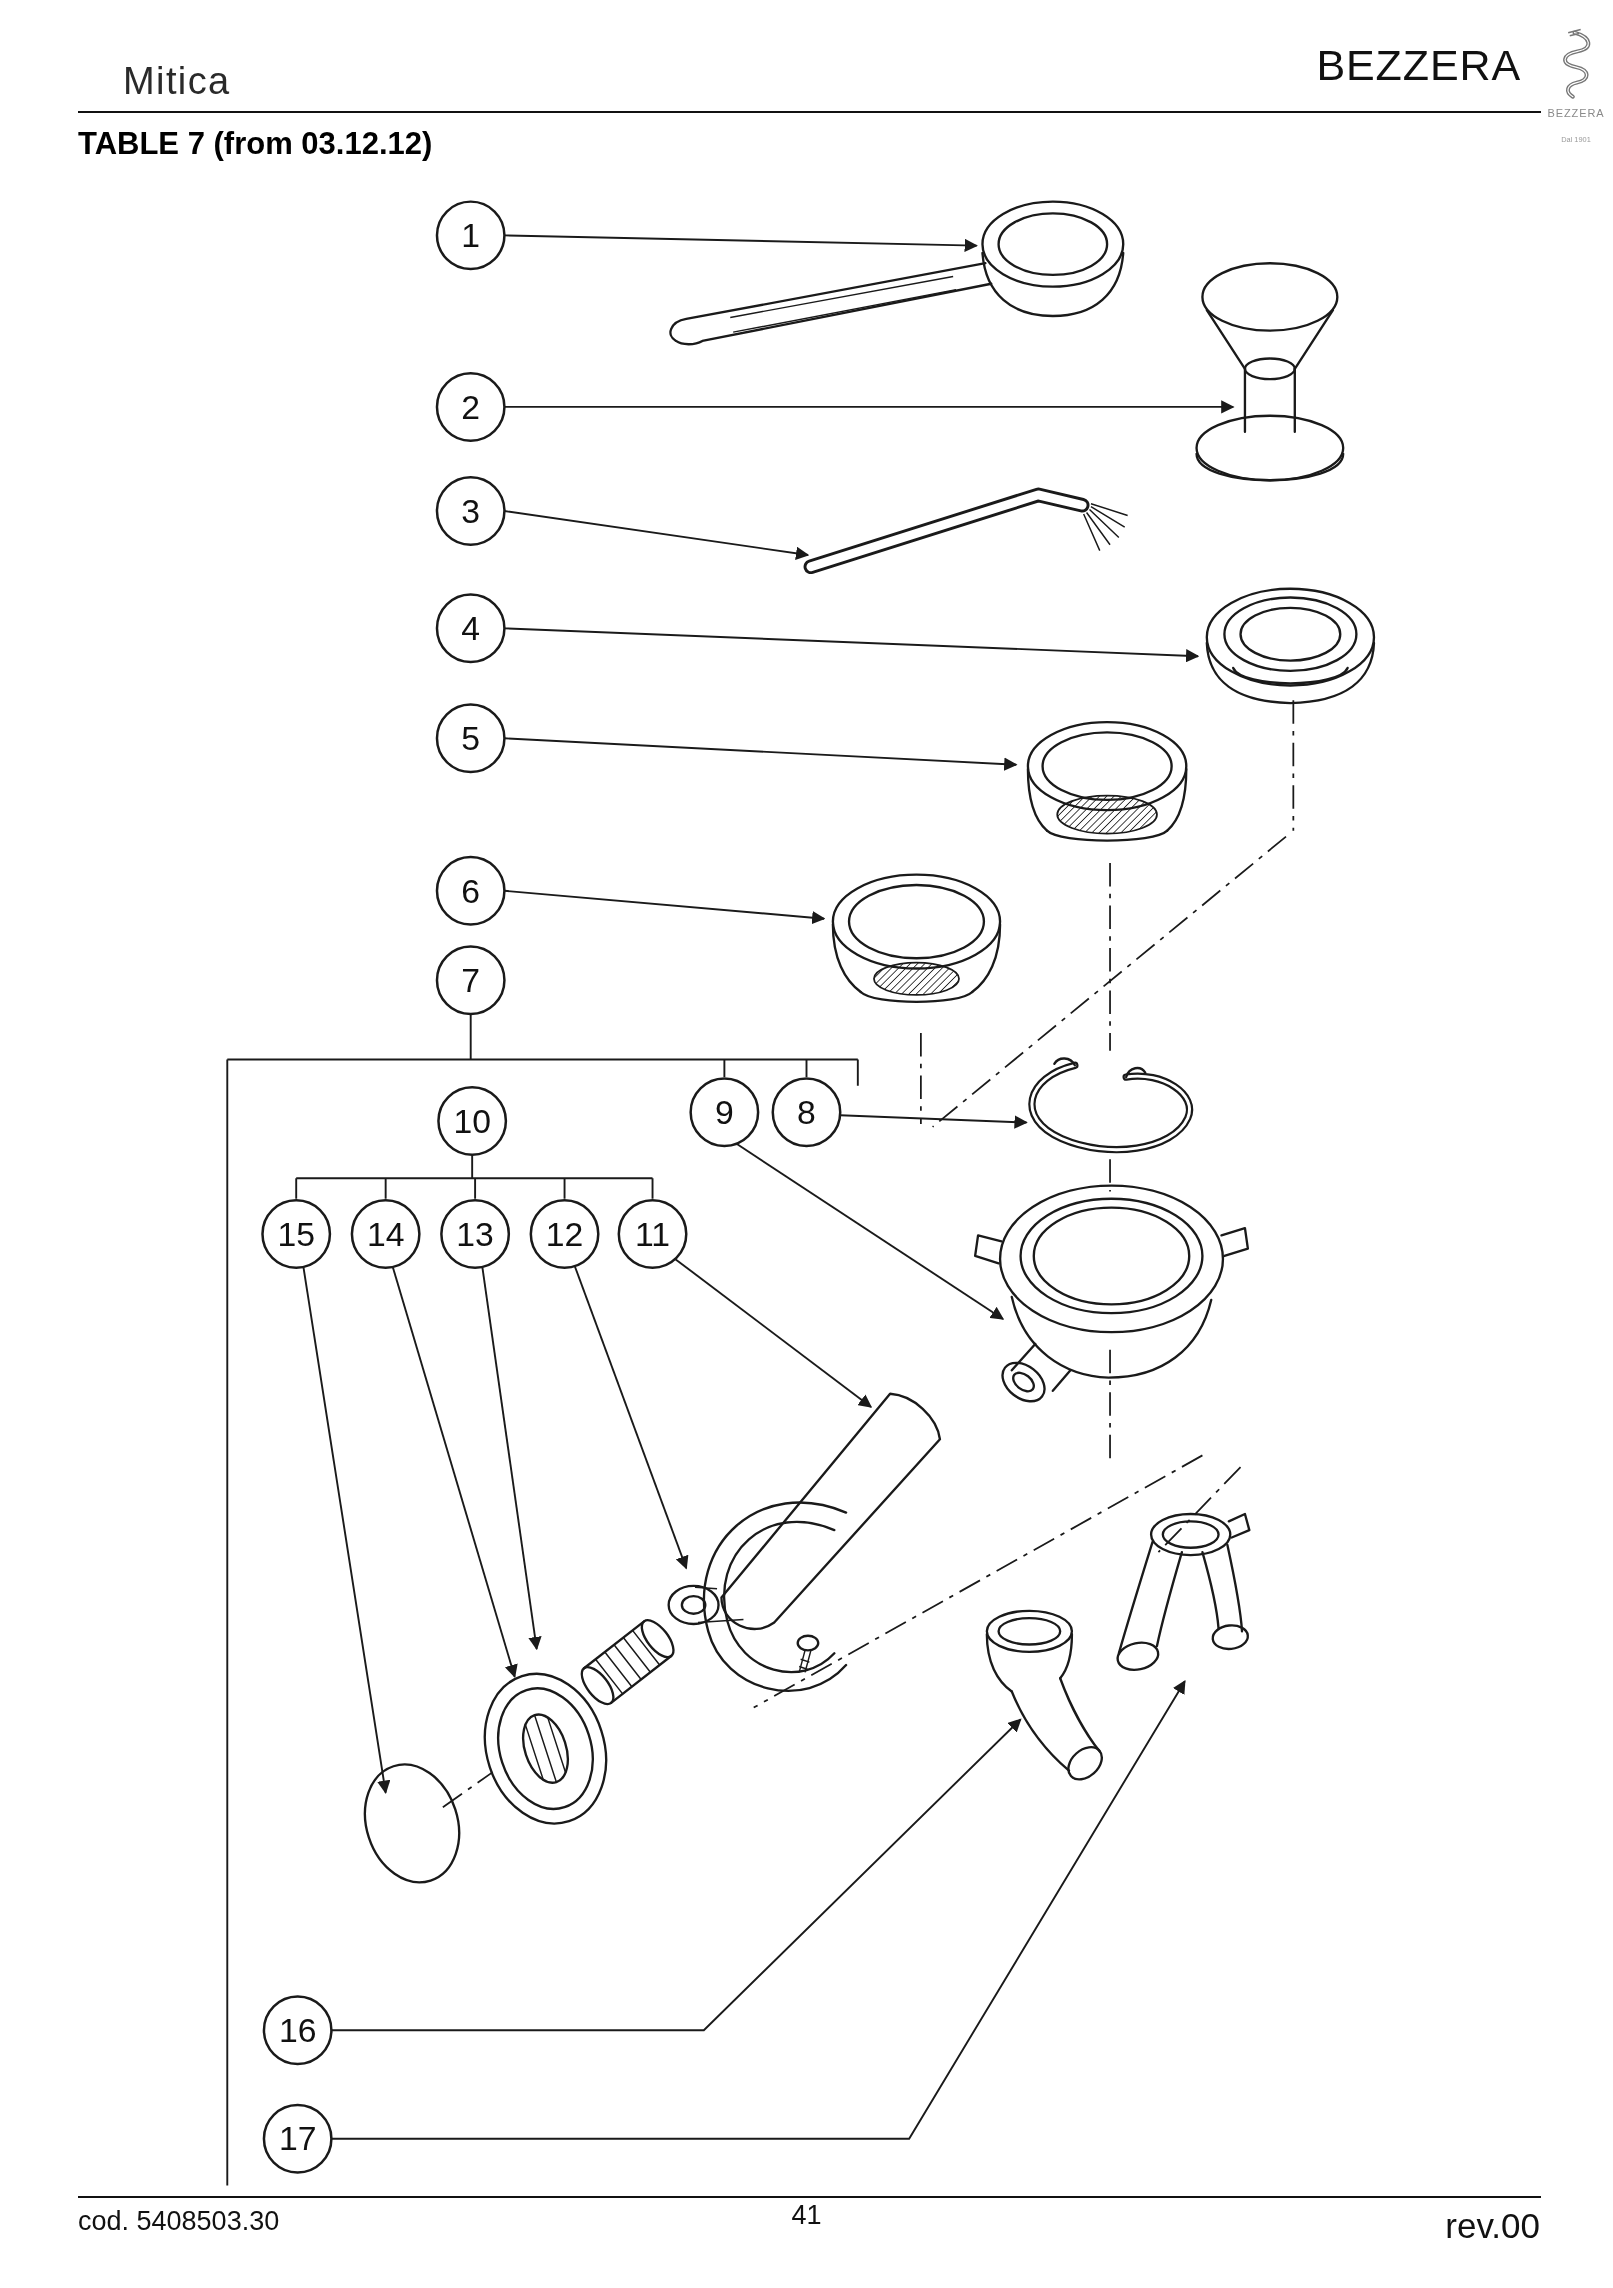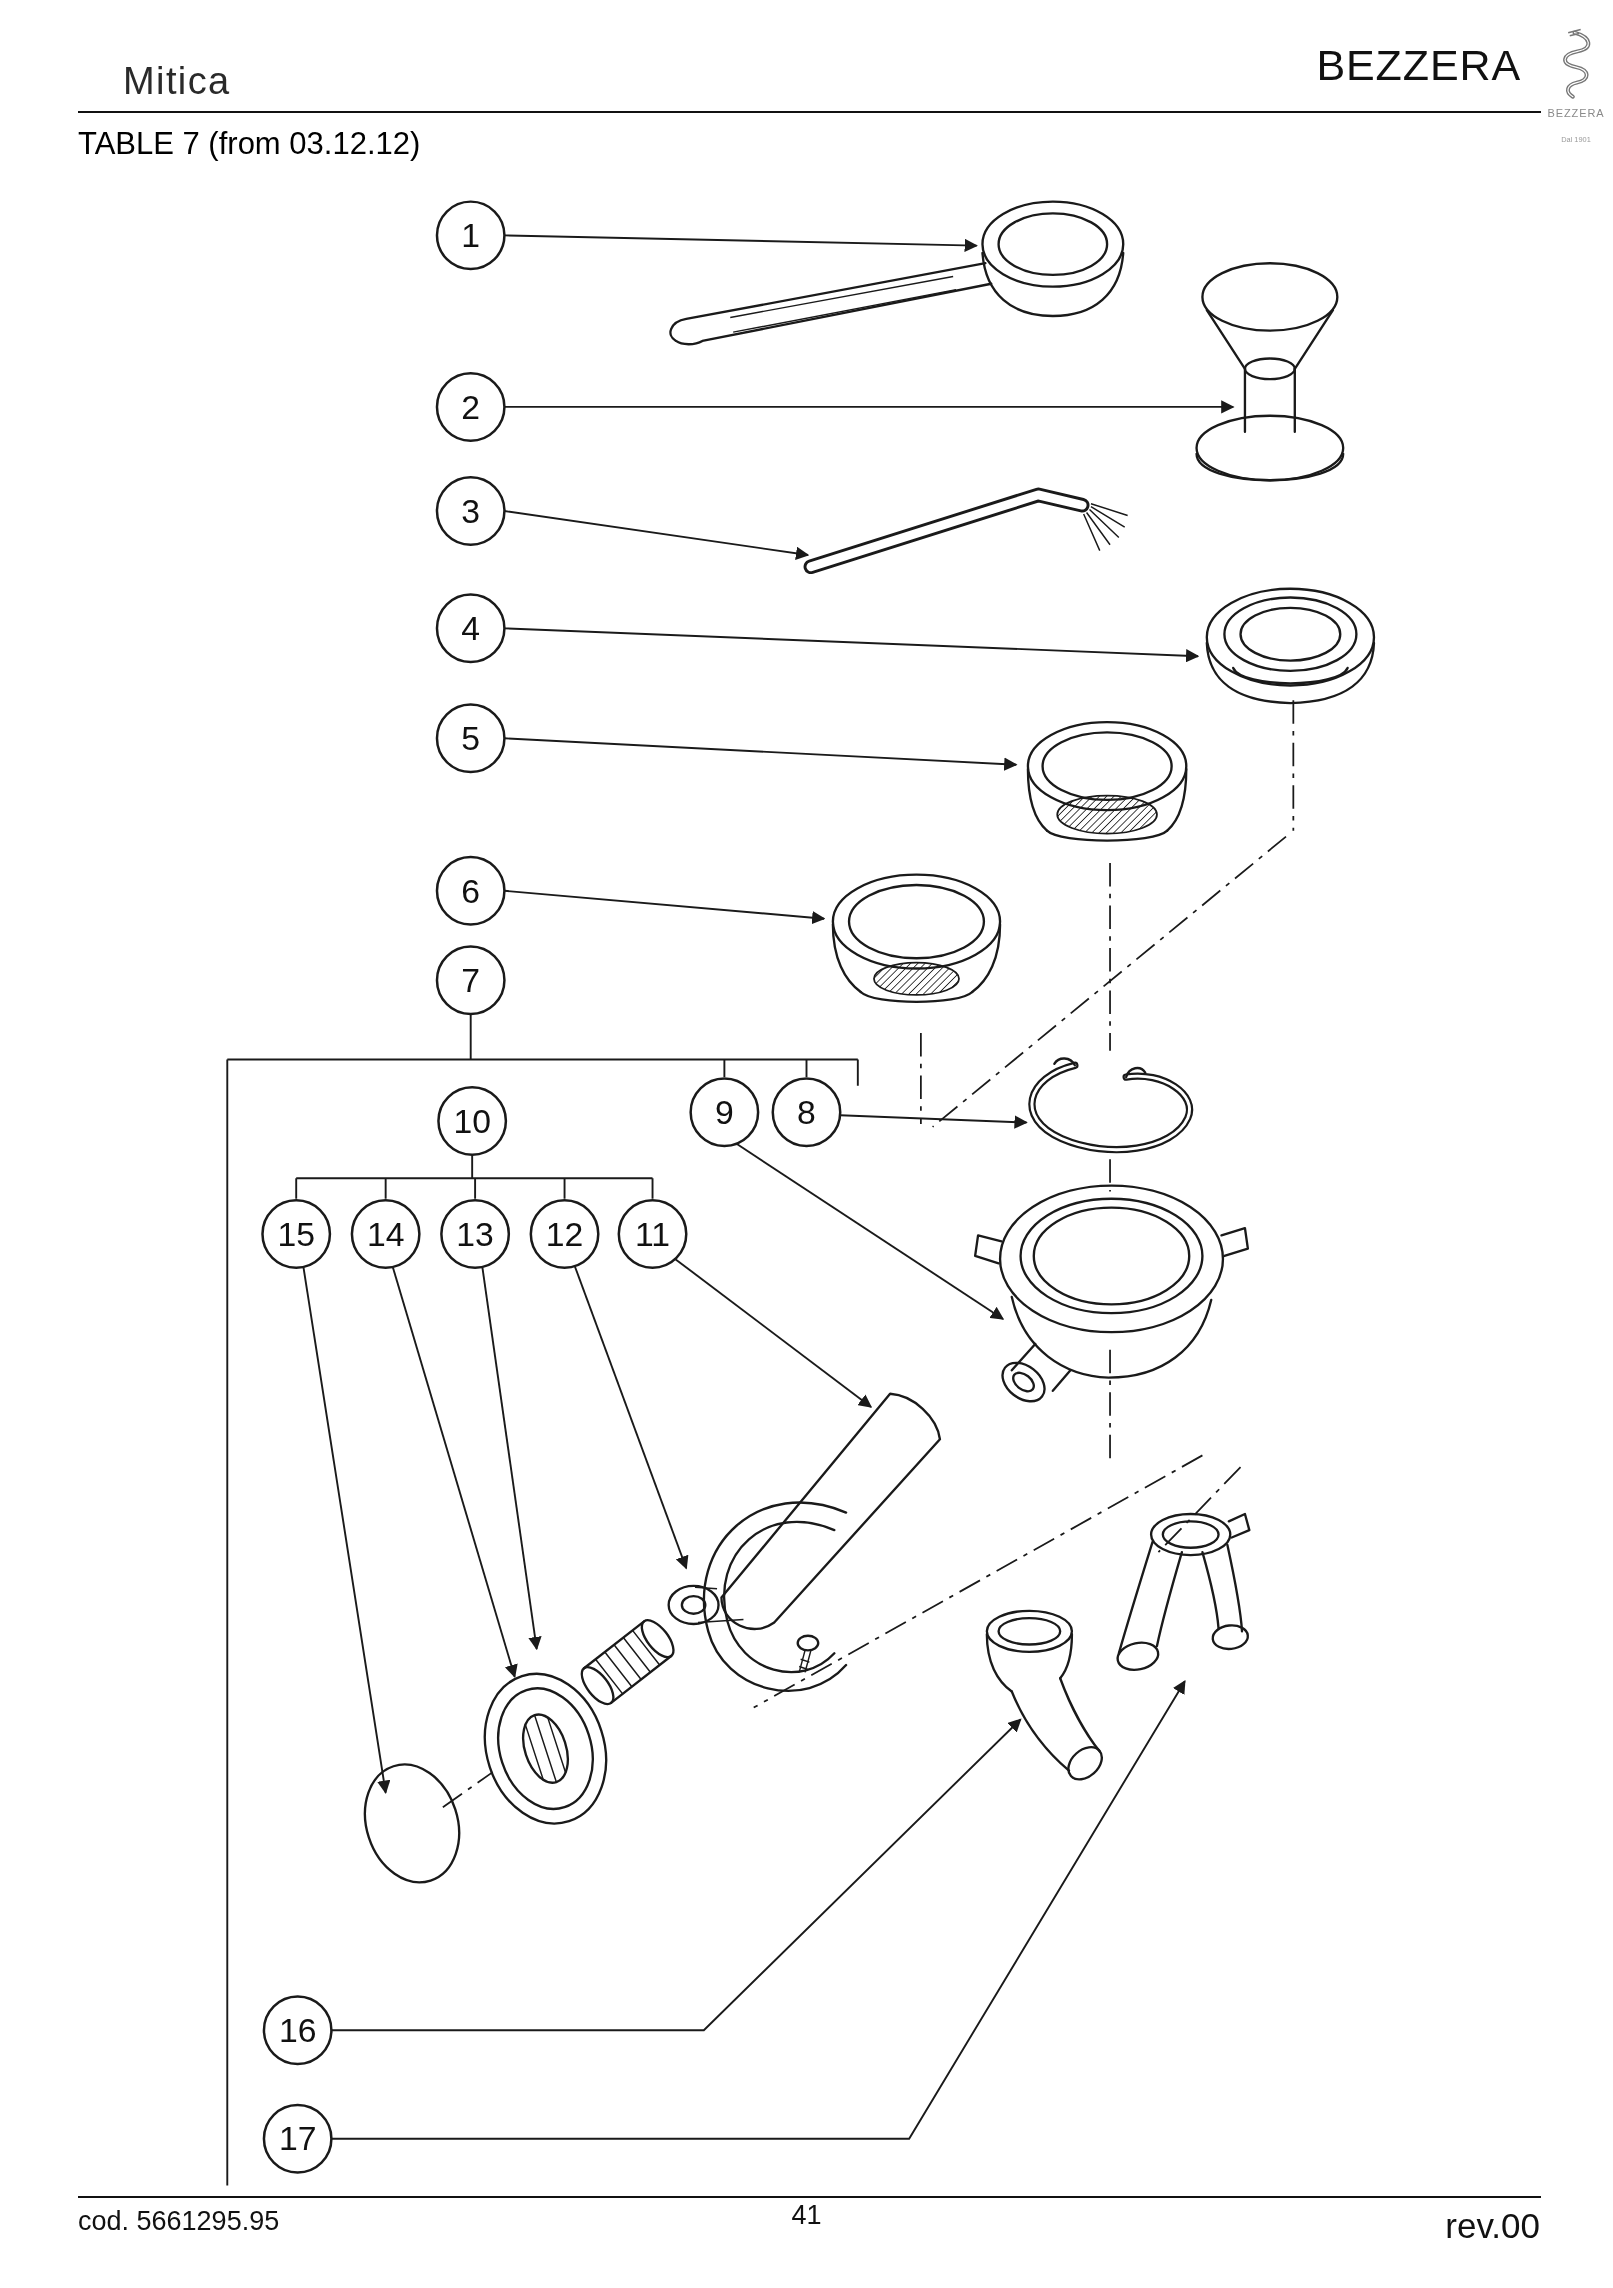--- a/index.html
+++ b/index.html
@@ -2,21 +2,21 @@
 <html style="font-size:14.8px"><head>
 <meta charset="utf-8">
 <style>
   html,body{margin:0;padding:0;background:#ffffff}
   .page{position:relative;width:1613px;height:2289px;background:#fff;font-family:"Liberation Sans",sans-serif;color:#111;overflow:hidden}
   .model-name{position:absolute;left:123px;top:60px;font-size:38px;letter-spacing:1.4px;color:#2a2a2a}
   .brand-wordmark{position:absolute;right:92px;top:41px;font-size:43px;letter-spacing:0.9px;color:#111}
   .rule{position:absolute;background:#111;height:1.8px}
   .header-rule{left:78px;top:111px;width:1463px}
   .footer-rule{left:78px;top:2196px;width:1463px}
-  .table-title{position:absolute;left:78px;top:126px;font-size:31px;font-weight:normal;color:#000}
+  .table-title{position:absolute;left:78px;top:126px;font-size:31px;font-weight:bold;color:#000}
   .logo{position:absolute;left:1542px;top:26px;width:68px;display:flex;flex-direction:column;align-items:center}
   .logo-mark{width:50px;height:79px}
   .logo-brand{font-size:11px;letter-spacing:0.9px;color:#8a8a8a;margin-top:1.8px}
   .logo-tagline{font-size:7.4px;color:#9a9a9a;margin-top:16px}
   .footer-code{position:absolute;left:78px;top:2206px;font-size:27px}
   .footer-page{position:absolute;left:0;top:2200px;width:1613px;text-align:center;font-size:27px}
   .footer-rev{position:absolute;right:73px;top:2206px;font-size:35px}
   .diagram{position:absolute;left:0;top:0}
   .ln{fill:none;stroke:#1a1a1a;stroke-width:1.6;stroke-linecap:round;stroke-linejoin:round}
   .thin{fill:none;stroke:#1a1a1a;stroke-width:1}
@@ -275,17 +275,17 @@
         <text x="203" y="1384" dy="8" text-anchor="middle">16</text>
     </g>
     <g class="callout">
       <circle cx="203" cy="1458" r="23"></circle>
         <text x="203" y="1458" dy="8" text-anchor="middle">17</text>
     </g>
   </svg>
 
   <div class="rule footer-rule"></div>
   <div class="footer-page">41</div>
-  <div class="footer-code">cod. 5661295.95</div>
+  <div class="footer-code">cod. 5408503.30</div>
   <div class="footer-rev">rev.00</div>
 
 </div>
 
 
 </body></html>

